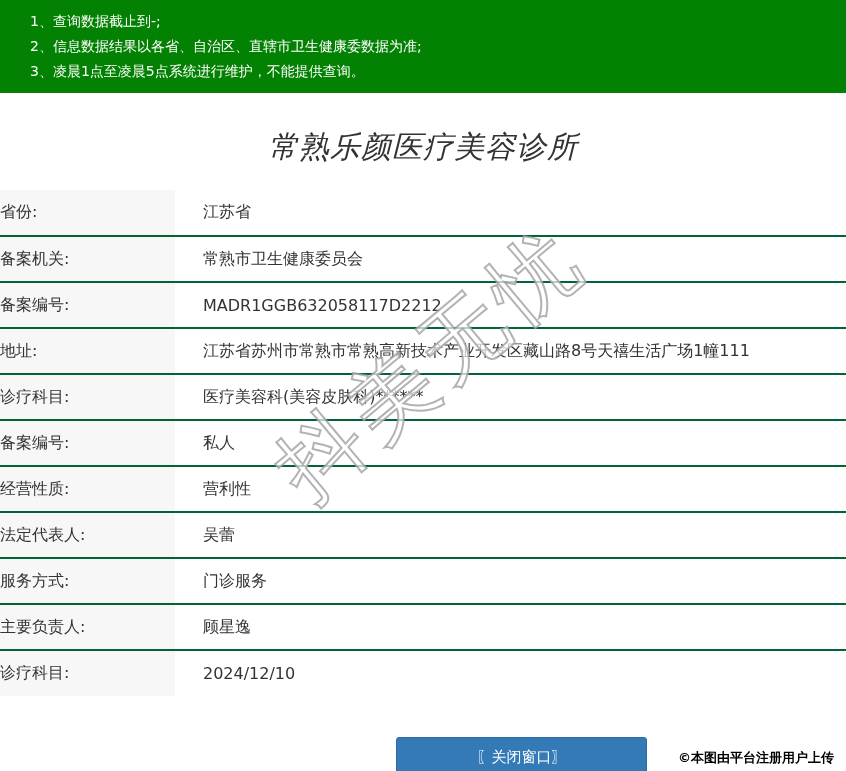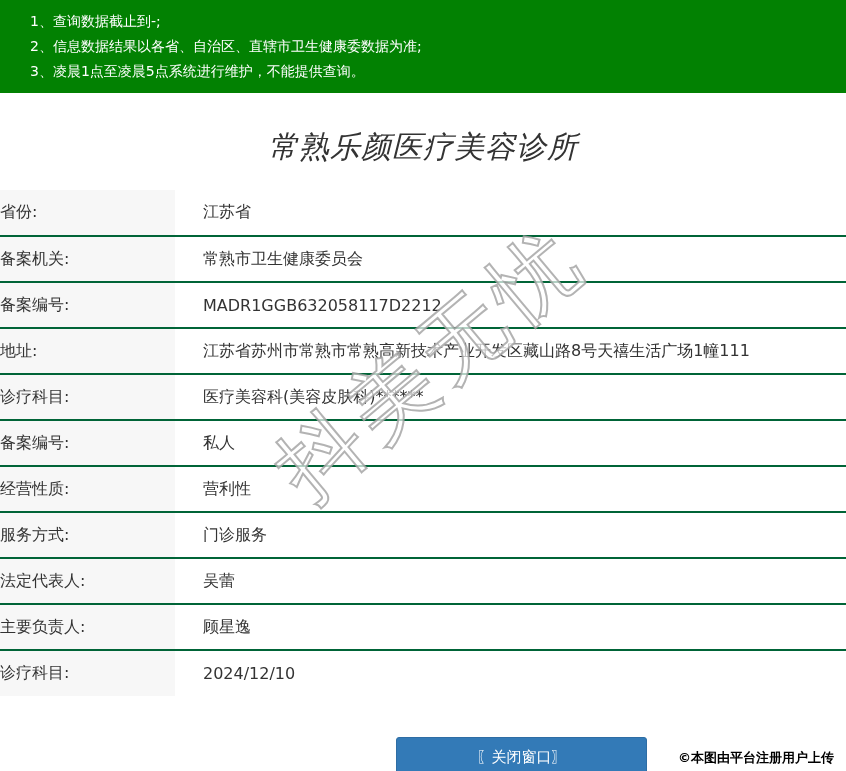--- a/index.html
+++ b/index.html
@@ -134,26 +134,26 @@
       </tr>
       <tr>
         <td class="cell-label">备案编号:</td>
         <td class="cell-value">私人</td>
       </tr>
       <tr>
         <td class="cell-label">经营性质:</td>
         <td class="cell-value">营利性</td>
       </tr>
       <tr>
+        <td class="cell-label">法定代表人:</td>
+        <td class="cell-value">吴蕾</td>
+      </tr>
+      <tr>
         <td class="cell-label">服务方式:</td>
         <td class="cell-value">门诊服务</td>
-      </tr>
-      <tr>
-        <td class="cell-label">法定代表人:</td>
-        <td class="cell-value">吴蕾</td>
       </tr>
       <tr>
         <td class="cell-label">主要负责人:</td>
         <td class="cell-value">顾星逸</td>
       </tr>
       <tr>
         <td class="cell-label">诊疗科目:</td>
         <td class="cell-value">2024/12/10</td>
       </tr>
     </tbody>

